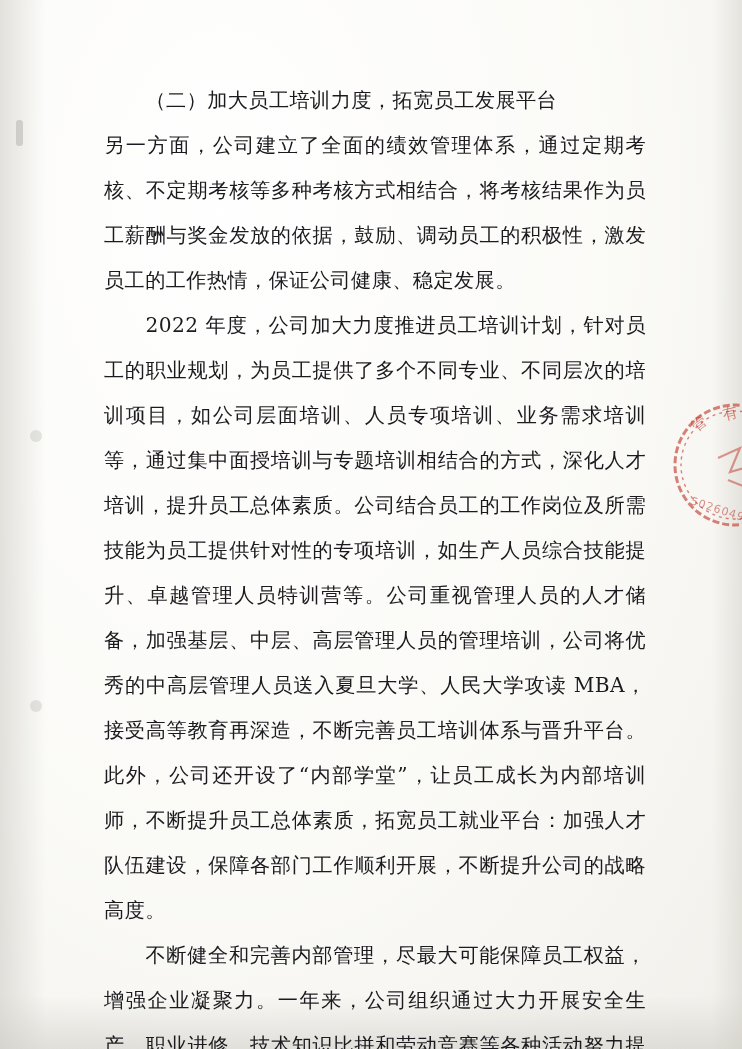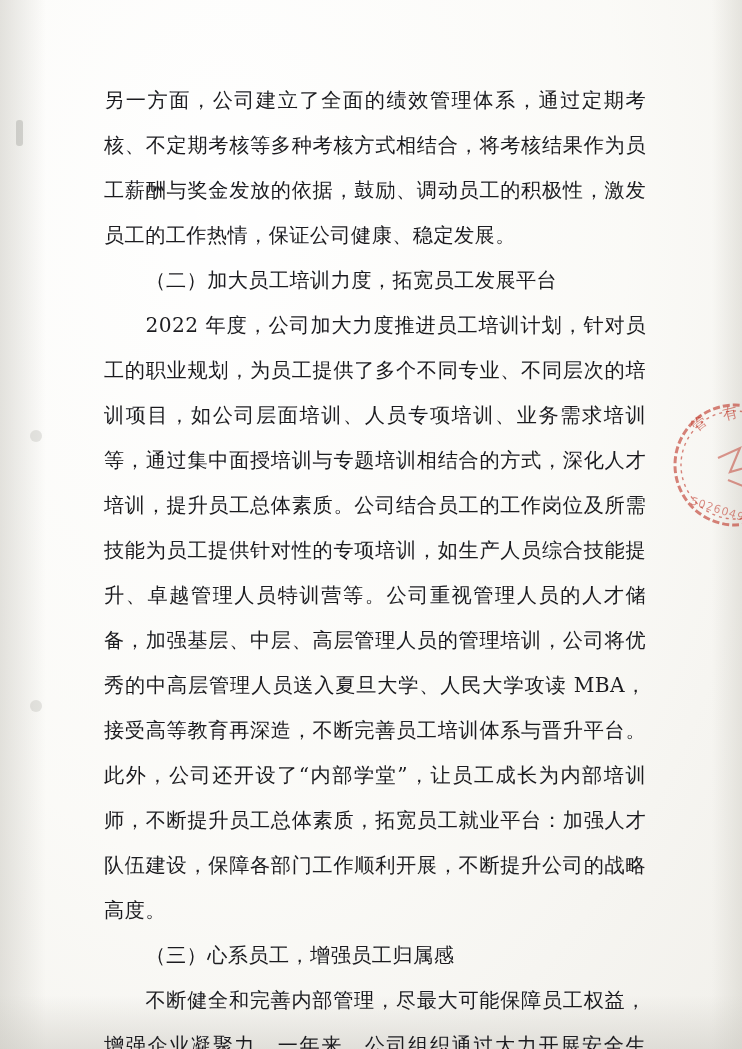--- a/index.html
+++ b/index.html
@@ -113,24 +113,23 @@
   <div class="paper-tint"></div>
   <div class="edge-shade-left"></div>
   <div class="edge-shade-right"></div>
   <div class="edge-shade-bottom"></div>
 
   <div class="spine-dot" style="top:120px;"></div>
   <div class="punch" style="top:430px;"></div>
   <div class="punch" style="top:700px;"></div>
 
   <div class="text-block">
+    <p class="para indent">（二）加大员工培训力度，拓宽员工发展平台</p>
     <p class="para">另一方面，公司建立了全面的绩效管理体系，通过定期考核、不定期考核等多种考核方式相结合，将考核结果作为员工薪酬与奖金发放的依据，鼓励、调动员工的积极性，激发员工的工作热情，保证公司健康、稳定发展。</p>
-    <p class="para indent">（二）加大员工培训力度，拓宽员工发展平台</p>
     <p class="para indent">2022 年度，公司加大力度推进员工培训计划，针对员工的职业规划，为员工提供了多个不同专业、不同层次的培训项目，如公司层面培训、人员专项培训、业务需求培训等，通过集中面授培训与专题培训相结合的方式，深化人才培训，提升员工总体素质。公司结合员工的工作岗位及所需技能为员工提供针对性的专项培训，如生产人员综合技能提升、卓越管理人员特训营等。公司重视管理人员的人才储备，加强基层、中层、高层管理人员的管理培训，公司将优秀的中高层管理人员送入夏旦大学、人民大学攻读 MBA， 接受高等教育再深造，不断完善员工培训体系与晋升平台。此外，公司还开设了“内部学堂”，让员工成长为内部培训师，不断提升员工总体素质，拓宽员工就业平台：加强人才队伍建设，保障各部门工作顺利开展，不断提升公司的战略高度。</p>
-    <p class="para indent">（三）心系员工，增强员工归属感</p>
     <p class="para indent">不断健全和完善内部管理，尽最大可能保障员工权益，增强企业凝聚力。一年来，公司组织通过大力开展安全生产、职业进修、技术知识比拼和劳动竞赛等各种活动努力提高青</p>
   </div>
 
   <div class="seal">
     <svg width="138" height="138" viewBox="0 0 138 138" xmlns="http://www.w3.org/2000/svg">
       <g opacity="0.62" fill="none" stroke="#c0392b" stroke-width="3">
         <circle cx="69" cy="69" r="60" stroke-dasharray="7 3"></circle>
         <circle cx="69" cy="69" r="54" stroke-width="1.4" stroke-dasharray="3 4"></circle>
       </g>
       <g opacity="0.60" fill="#c0392b" font-family="'DejaVu Serif', serif" font-size="15">

